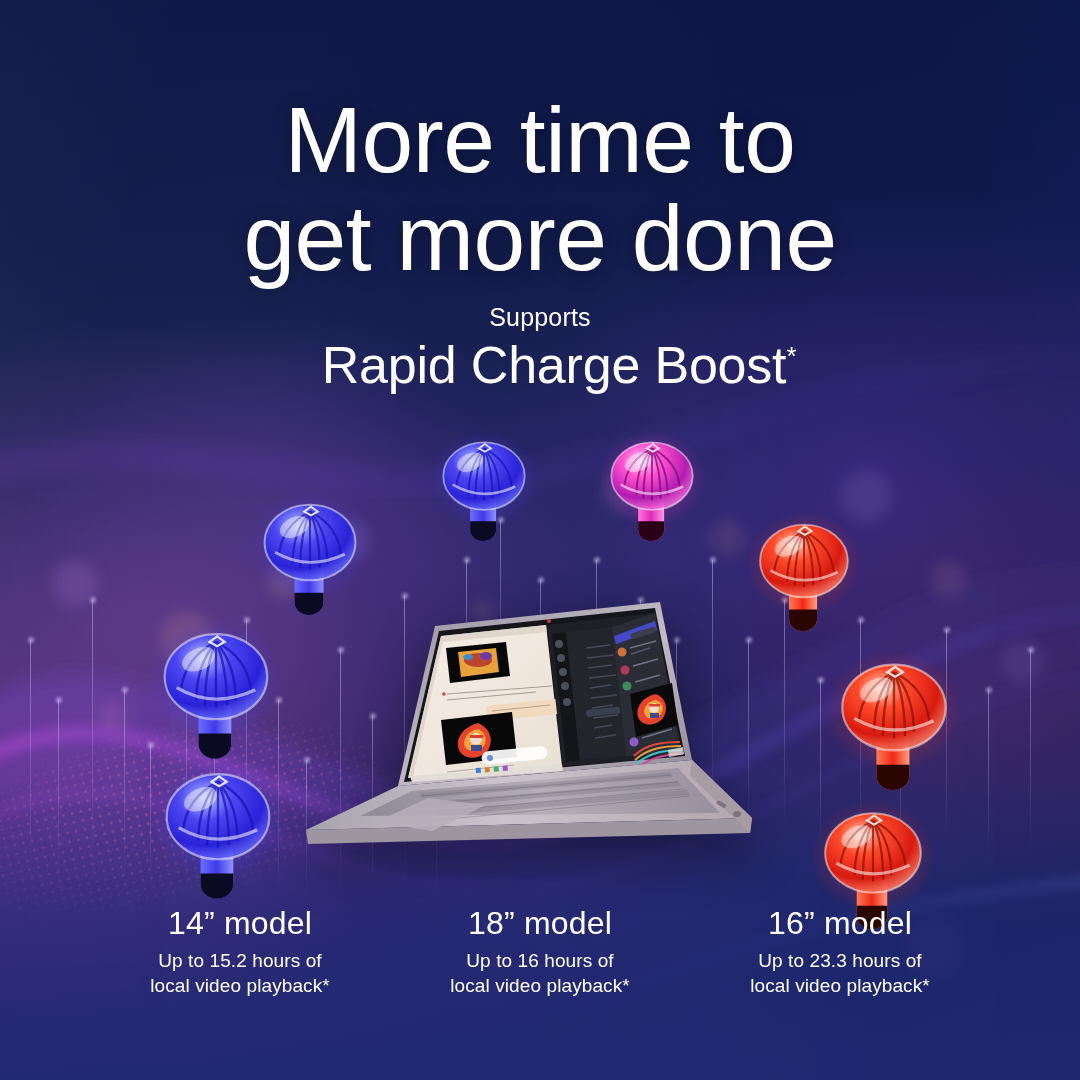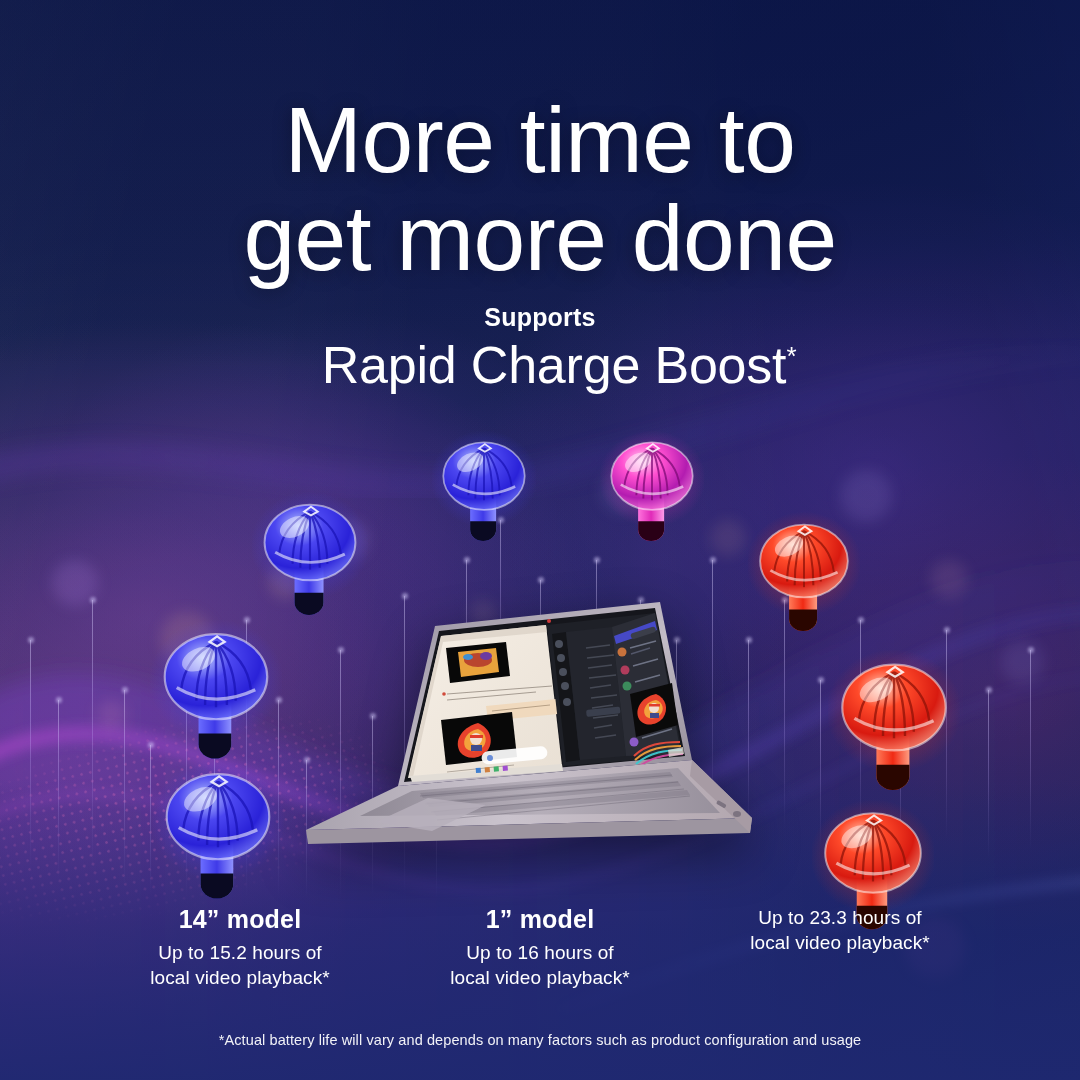--- a/index.html
+++ b/index.html
@@ -73,36 +73,36 @@
   
   .text-wrap{position:absolute;left:0;right:0;text-align:center;color:#fff;}
 
   #headline{
     top:92px;
     font-size:93px;line-height:1.05;font-weight:300;letter-spacing:-0.5px;
     text-shadow:0 2px 18px rgba(0,0,0,0.35);
   }
   #headline .l{display:block;}
 
-  #supports{top:303px;font-size:25px;font-weight:700;letter-spacing:.2px;}
+  #supports{top:303px;font-size:25px;font-weight:400;letter-spacing:.2px;}
 
   #product{
     top:335px;font-size:52px;font-weight:300;letter-spacing:-0.2px;margin-left:38px;
   }
   #product .star{font-size:26px;vertical-align:super;line-height:0;}
 
   #claim{top:388px;font-size:24px;font-weight:300;letter-spacing:.1px;}
 
   
   #models{
     position:absolute;top:905px;left:90px;width:900px;
     display:flex;justify-content:space-between;color:#fff;text-align:center;
   }
   #models .col{width:300px;}
-  #models .m-title{font-size:25px;font-weight:700;margin-bottom:6px;letter-spacing:.2px;}
+  #models .m-title{font-size:32px;font-weight:400;margin-bottom:6px;letter-spacing:.2px;}
   #models .m-line{font-size:19px;font-weight:300;line-height:1.32;letter-spacing:.1px;}
 
   #footnote{
     position:absolute;left:0;right:0;top:1032px;text-align:center;
     color:#f2f2f7;font-size:14.5px;font-weight:300;letter-spacing:.1px;
   }
 
   
   #laptop{position:absolute;left:300px;top:590px;width:470px;height:300px;}
   #laptop svg{width:100%;height:100%;display:block;filter:drop-shadow(0 18px 26px rgba(0,0,0,0.45));}
@@ -610,25 +610,25 @@
   </div>
 
 
   <div id="models">
     <div class="col">
       <div class="m-title">14” model</div>
       <div class="m-line">Up to 15.2 hours of</div>
       <div class="m-line">local video playback*</div>
     </div>
     <div class="col">
-      <div class="m-title">1” model</div>
+      <div class="m-title">18” model</div>
       <div class="m-line">Up to 16 hours of</div>
       <div class="m-line">local video playback*</div>
     </div>
     <div class="col">
+      <div class="m-title">16” model</div>
       <div class="m-line">Up to 23.3 hours of</div>
       <div class="m-line">local video playback*</div>
     </div>
   </div>
 
-  <div id="footnote">*Actual battery life will vary and depends on many factors such as product configuration and usage</div>
 
 </div>
 
 </body></html>

